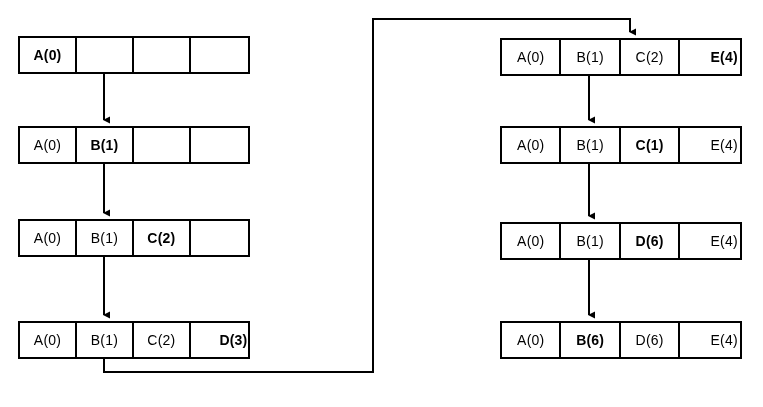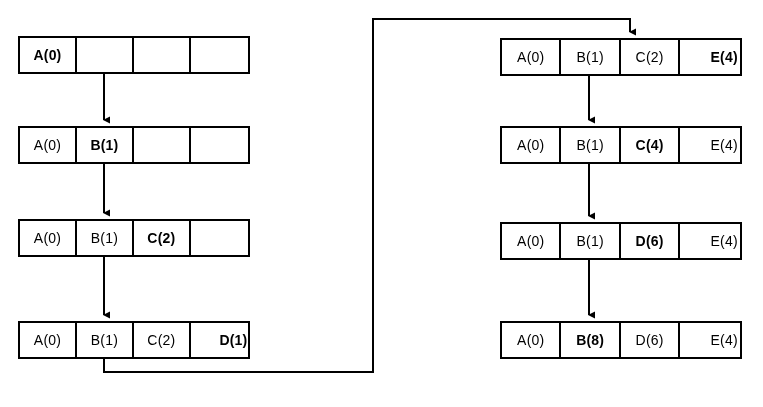--- a/index.html
+++ b/index.html
@@ -114,44 +114,44 @@
     <div class="cell">A(0)</div>
     <div class="cell">B(1)</div>
     <div class="cell bold">C(2)</div>
     <div class="cell empty"></div>
   </div>
 
   <div class="row left-row left-row-4">
     <div class="cell">A(0)</div>
     <div class="cell">B(1)</div>
     <div class="cell">C(2)</div>
-    <div class="cell bold">D(1)</div>
+    <div class="cell bold">D(3)</div>
   </div>
 
   <div class="row right-row right-row-1">
     <div class="cell">A(0)</div>
     <div class="cell">B(1)</div>
     <div class="cell">C(2)</div>
     <div class="cell bold">E(4)</div>
   </div>
 
   <div class="row right-row right-row-2">
     <div class="cell">A(0)</div>
     <div class="cell">B(1)</div>
-    <div class="cell bold">C(4)</div>
+    <div class="cell bold">C(1)</div>
     <div class="cell">E(4)</div>
   </div>
 
   <div class="row right-row right-row-3">
     <div class="cell">A(0)</div>
     <div class="cell">B(1)</div>
     <div class="cell bold">D(6)</div>
     <div class="cell">E(4)</div>
   </div>
 
   <div class="row right-row right-row-4">
     <div class="cell">A(0)</div>
-    <div class="cell bold">B(8)</div>
+    <div class="cell bold">B(6)</div>
     <div class="cell">D(6)</div>
     <div class="cell">E(4)</div>
   </div>
 
 </div>
 
 </body></html>

